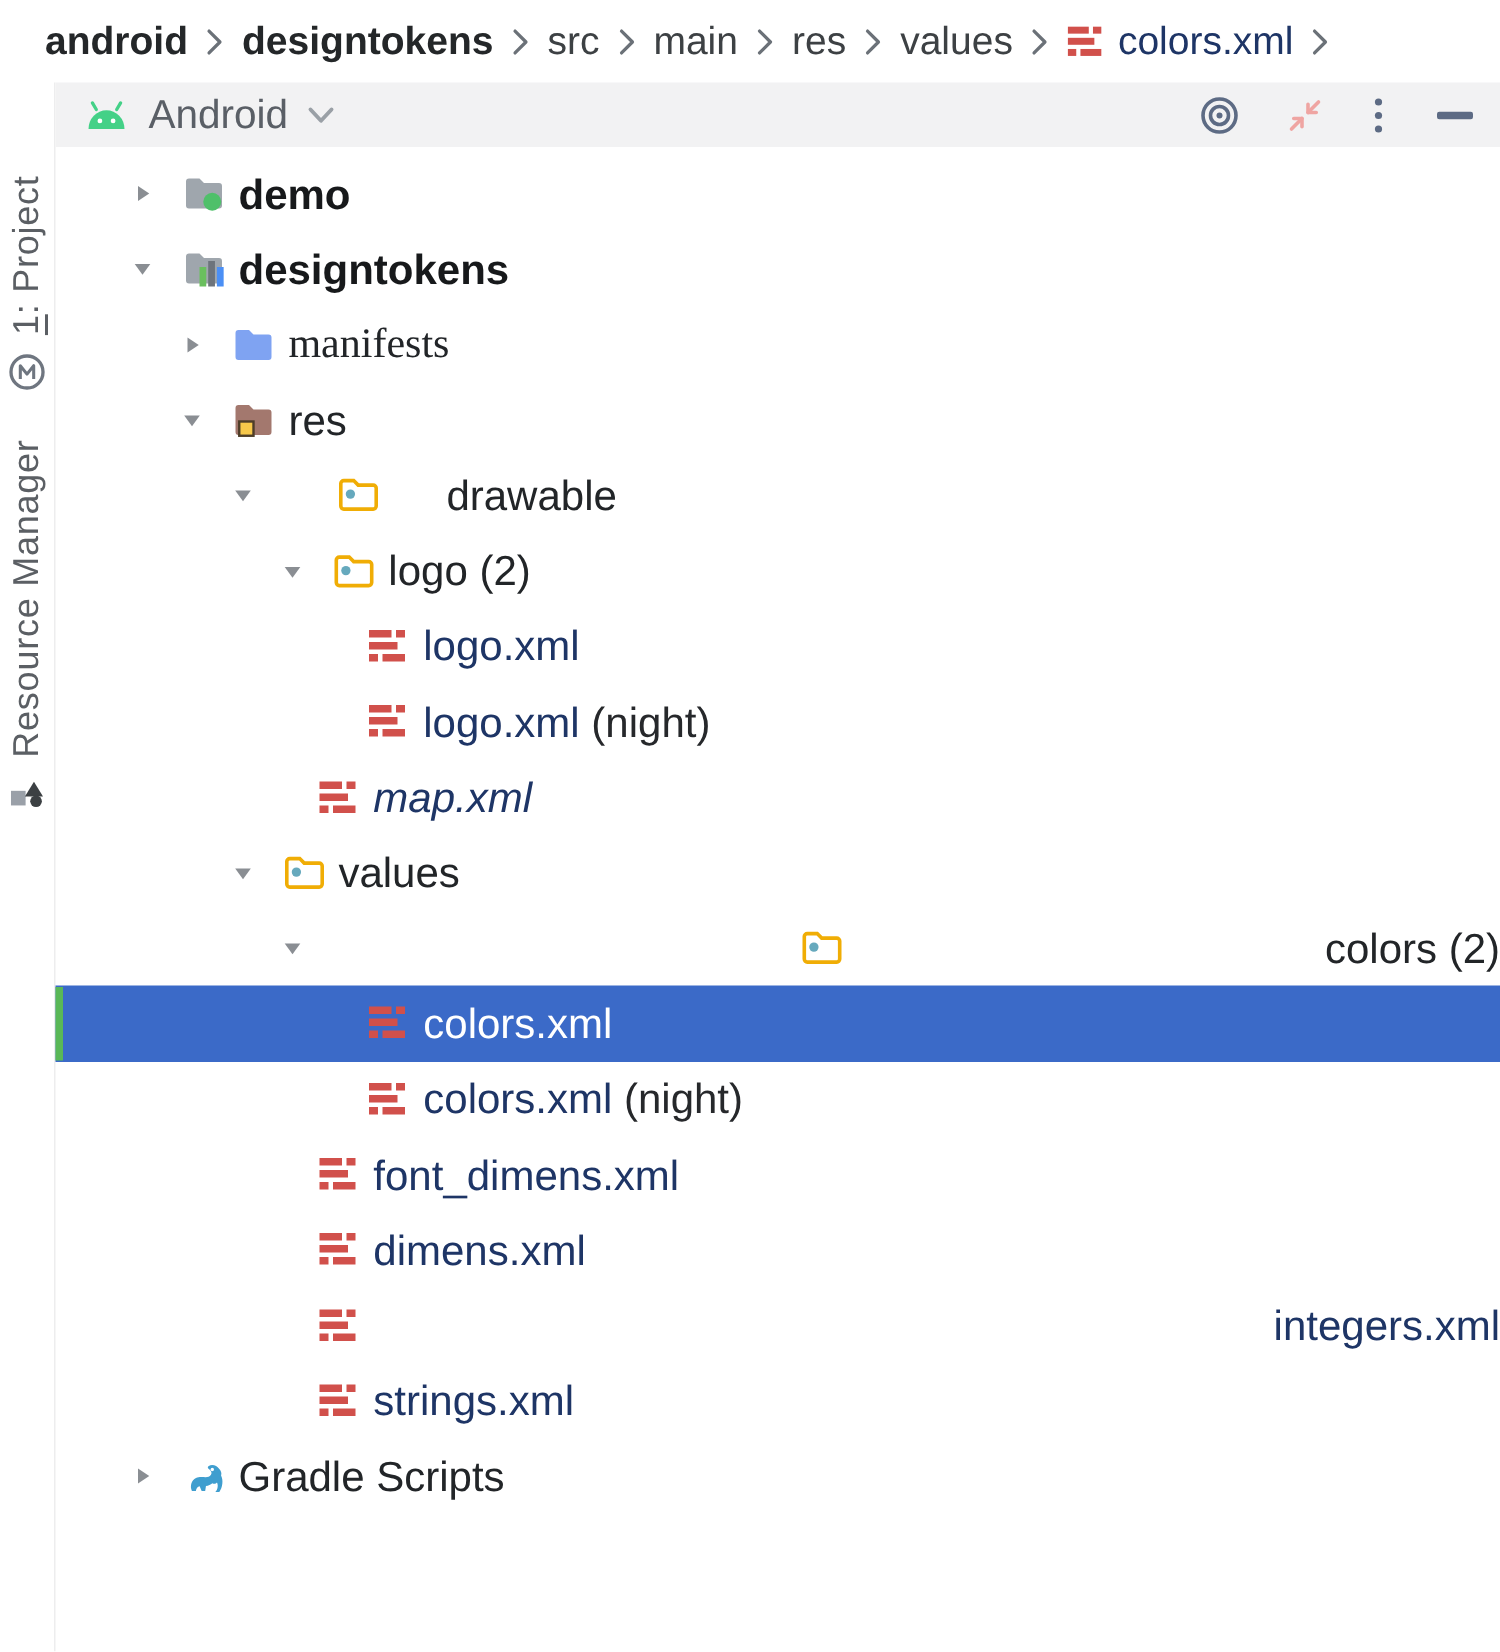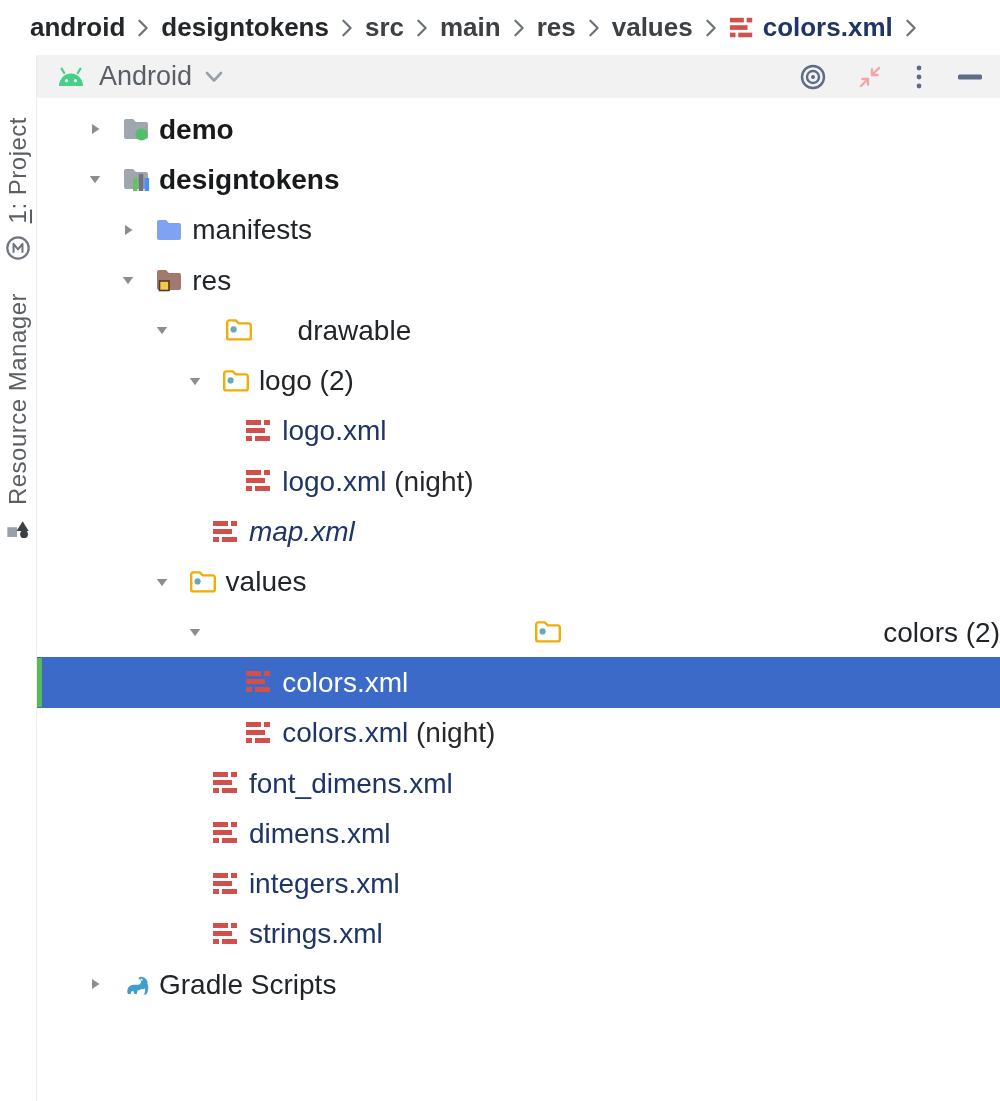--- a/index.html
+++ b/index.html
@@ -16,21 +16,21 @@
     height:55px;
     display:flex;
     align-items:center;
     padding-left:30px;
     gap:11px;
     font-size:26px;
     color:#3d4144;
     background:#ffffff;
     white-space:nowrap;
   }
-  .crumb { display:flex; align-items:center; gap:8px; cursor:default;font-weight:bold; }
+  .crumb { display:flex; align-items:center; gap:8px; cursor:default; }
   .crumb.bold { font-weight:700; color:#242729; }
   .crumb.file-crumb { color:#1e3566; }
   .crumb-sep { display:flex; align-items:center; }
 
   
   .main { display:flex; height:1046px; }
 
   
   .tool-strip {
     width:37px;
@@ -284,21 +284,21 @@
           <span class="node-icon">
             <svg width="28" height="28" viewBox="0 0 28 28">
       <path d="M2,6 a2,2 0 0 1 2,-2 h7 l3,3 h10 a2,2 0 0 1 2,2 v13 a2,2 0 0 1 -2,2 h-20 a2,2 0 0 1 -2,-2 z" fill="#9fa6ad"></path>
       <rect x="11" y="13" width="4.5" height="13" fill="#6abf5e"></rect>
       <rect x="16.8" y="9" width="4.5" height="17" fill="#6d747c"></rect>
       <rect x="22.6" y="13" width="4.5" height="13" fill="#4b8ff5"></rect>
     </svg>
           </span>
           <span class="label">designtokens</span>
         </div>
-        <div class="tree-row" style="padding-left: 83.3px;">
+        <div class="tree-row" style="padding-left: 83.3px; font-family: Liberation Serif, serif;">
           <span class="arrow">
             <svg width="16" height="16" viewBox="0 0 16 16">
       <path d="M5,3 L12.5,8 L5,13 z" fill="#8a8e93"></path>
     </svg>
           </span>
           <span class="node-icon">
             <svg width="28" height="28" viewBox="0 0 28 28">
       <path d="M2,6 a2,2 0 0 1 2,-2 h7 l3,3 h10 a2,2 0 0 1 2,2 v13 a2,2 0 0 1 -2,2 h-20 a2,2 0 0 1 -2,-2 z" fill="#7fa3f2"></path>
     </svg>
           </span>
@@ -453,21 +453,21 @@
             <svg width="28" height="28" viewBox="0 0 28 28">
       <rect x="1" y="3" width="15" height="5" fill="#d1504b"></rect>
               <rect x="19" y="3" width="6" height="5" fill="#d1504b"></rect>
       <rect x="1" y="11" width="19" height="5" fill="#d1504b"></rect>
       <rect x="1" y="19" width="6" height="5" fill="#d1504b"></rect>
               <rect x="10" y="19" width="15" height="5" fill="#d1504b"></rect>
     </svg>
           </span>
           <span class="label">dimens.xml</span>
         </div>
-        <div class="tree-row file" style="padding-left: 174.9px;">
+        <div class="tree-row file" style="padding-left: 174.9px; justify-content: space-between;">
           <span class="node-icon">
             <svg width="28" height="28" viewBox="0 0 28 28">
       <rect x="1" y="3" width="15" height="5" fill="#d1504b"></rect>
               <rect x="19" y="3" width="6" height="5" fill="#d1504b"></rect>
       <rect x="1" y="11" width="19" height="5" fill="#d1504b"></rect>
       <rect x="1" y="19" width="6" height="5" fill="#d1504b"></rect>
               <rect x="10" y="19" width="15" height="5" fill="#d1504b"></rect>
     </svg>
           </span>
           <span class="label">integers.xml</span>

